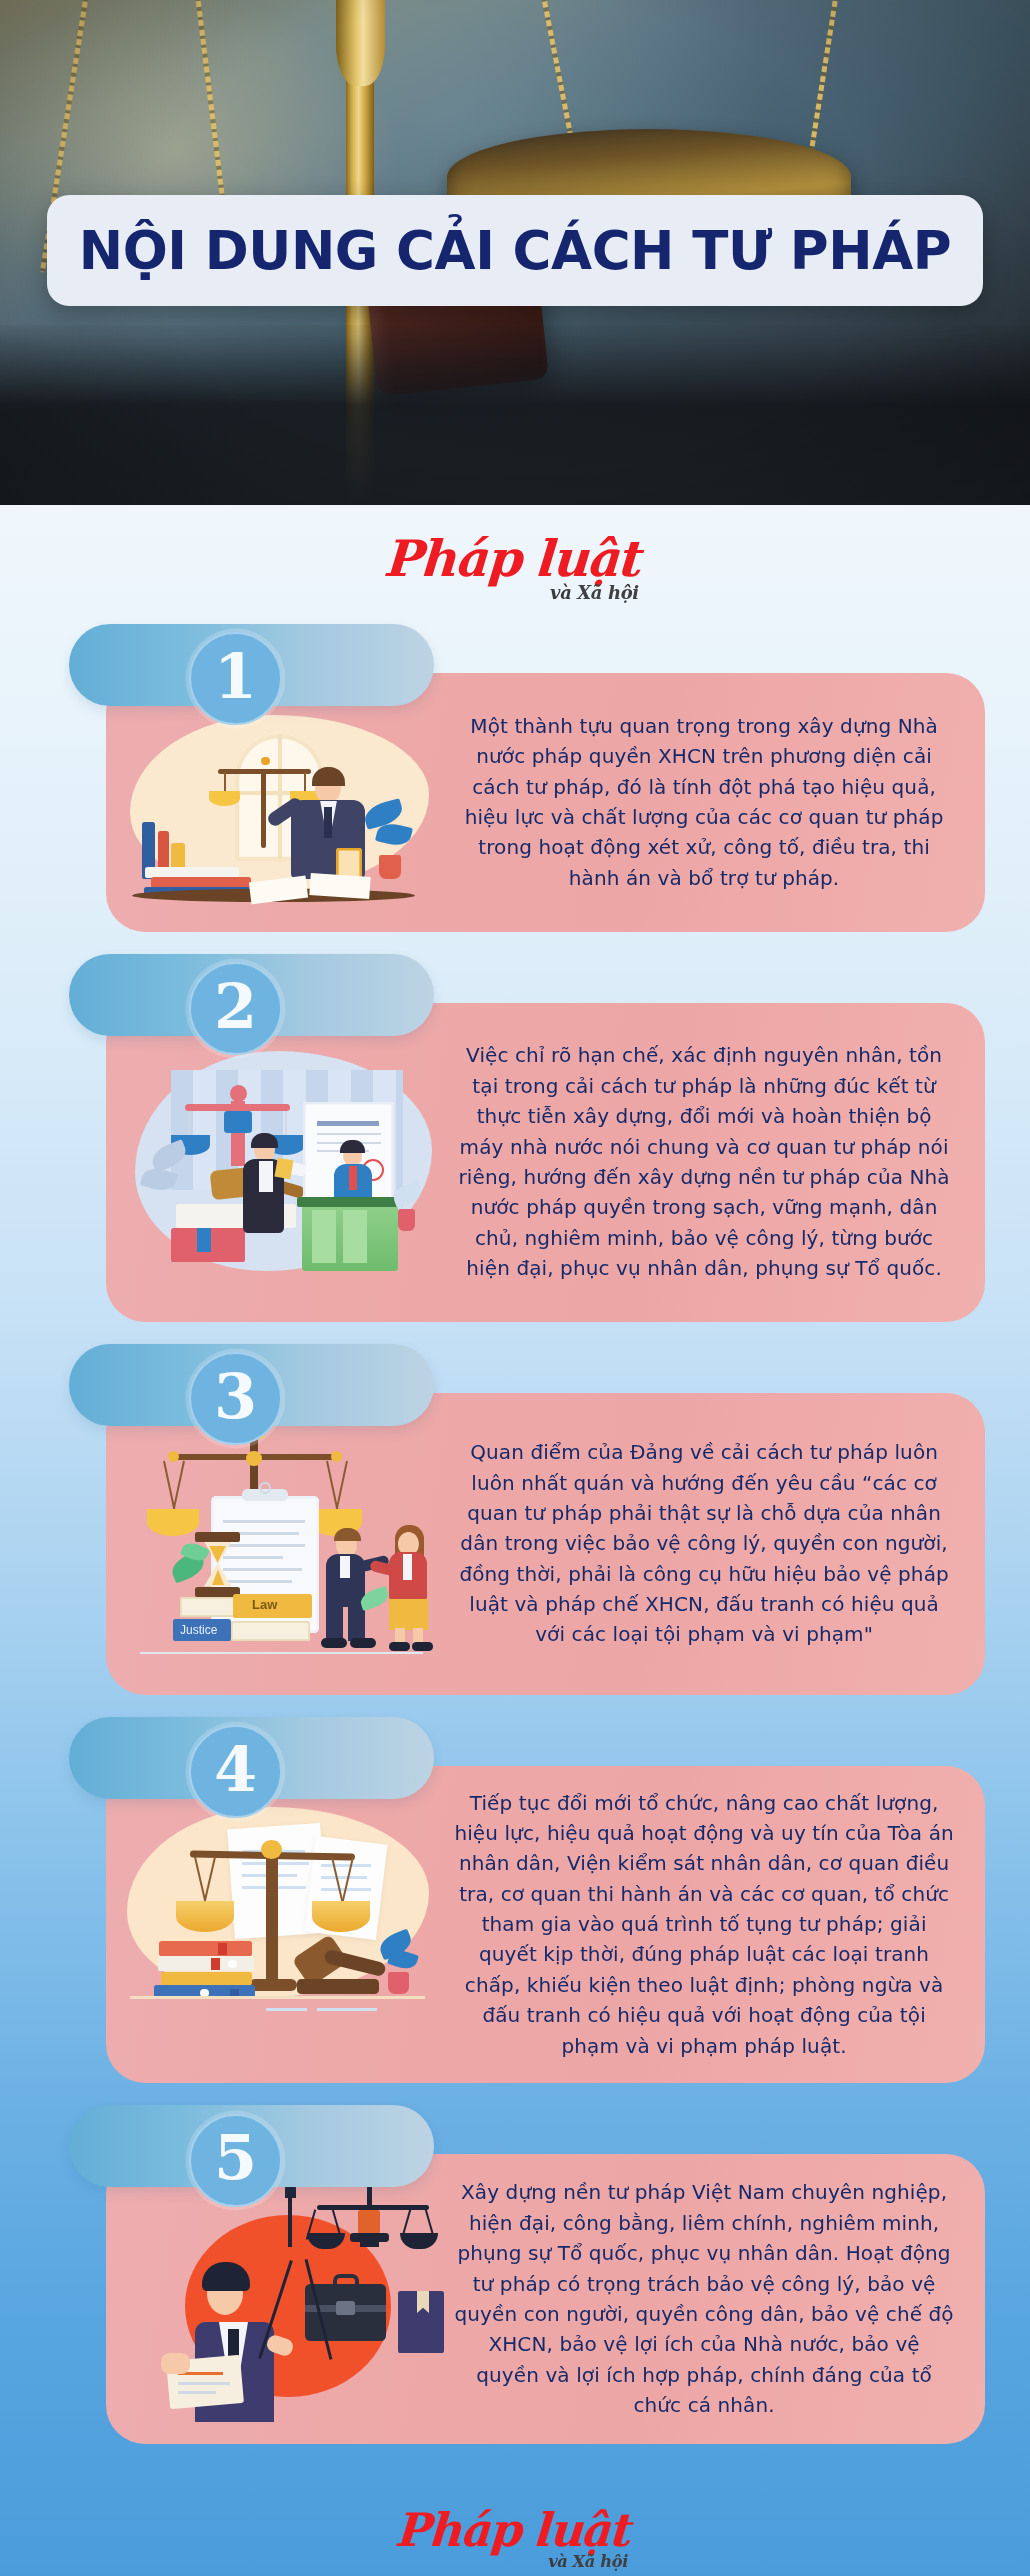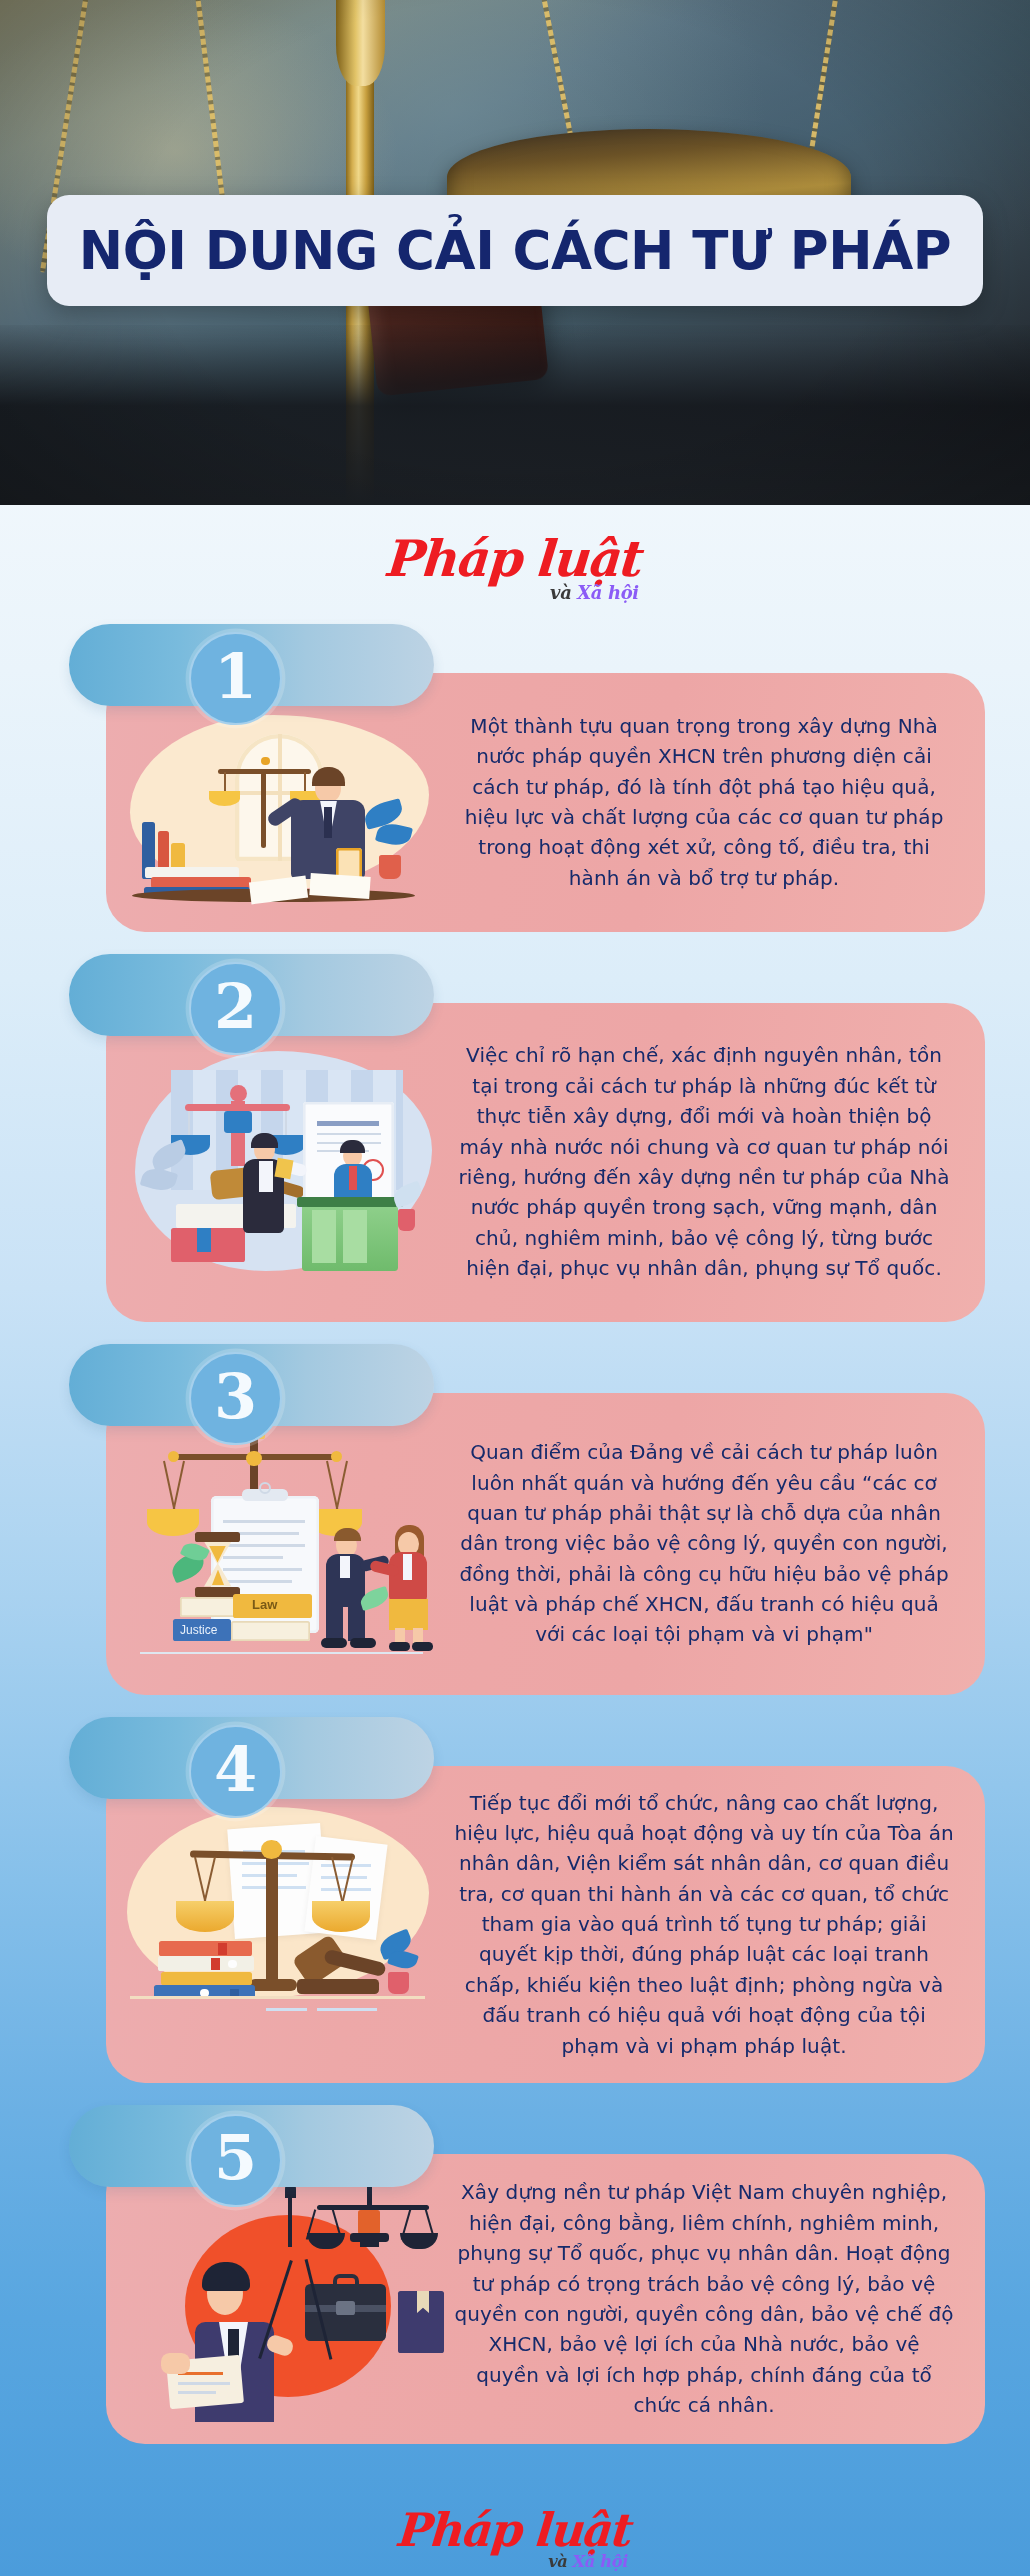--- a/index.html
+++ b/index.html
@@ -133,21 +133,21 @@
     position: absolute;
     right: 3.4px; bottom: -20px;
     font-family: "DejaVu Serif", serif;
     font-size: 18px;
     font-weight: 700;
     font-style: italic;
     color: #3a3a3a;
     letter-spacing: -0.4px;
     white-space: nowrap;
   }
-  .brand-sub .gray { color:#8b5cf6; }
+  .brand-sub .gray { color:#404040; }
 
   
   .items { position: relative; width: 1030px; padding-top: 26px; }
   .item { position: relative; width: 1030px; }
 
   .tab {
     position: relative;
     margin-left: 69px;
     width: 365px; height: 82px;
     border-radius: 41px;

